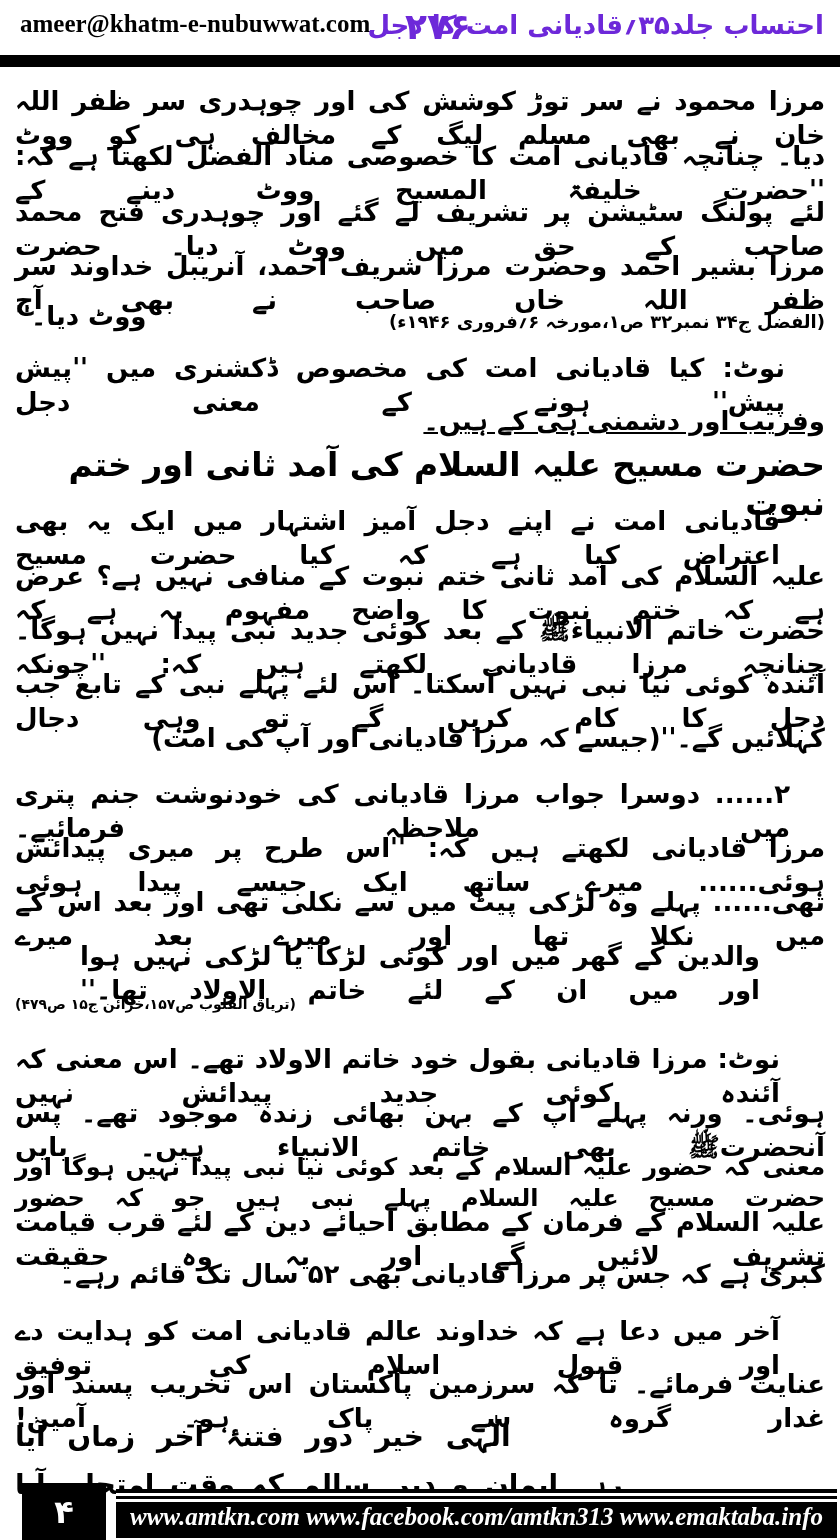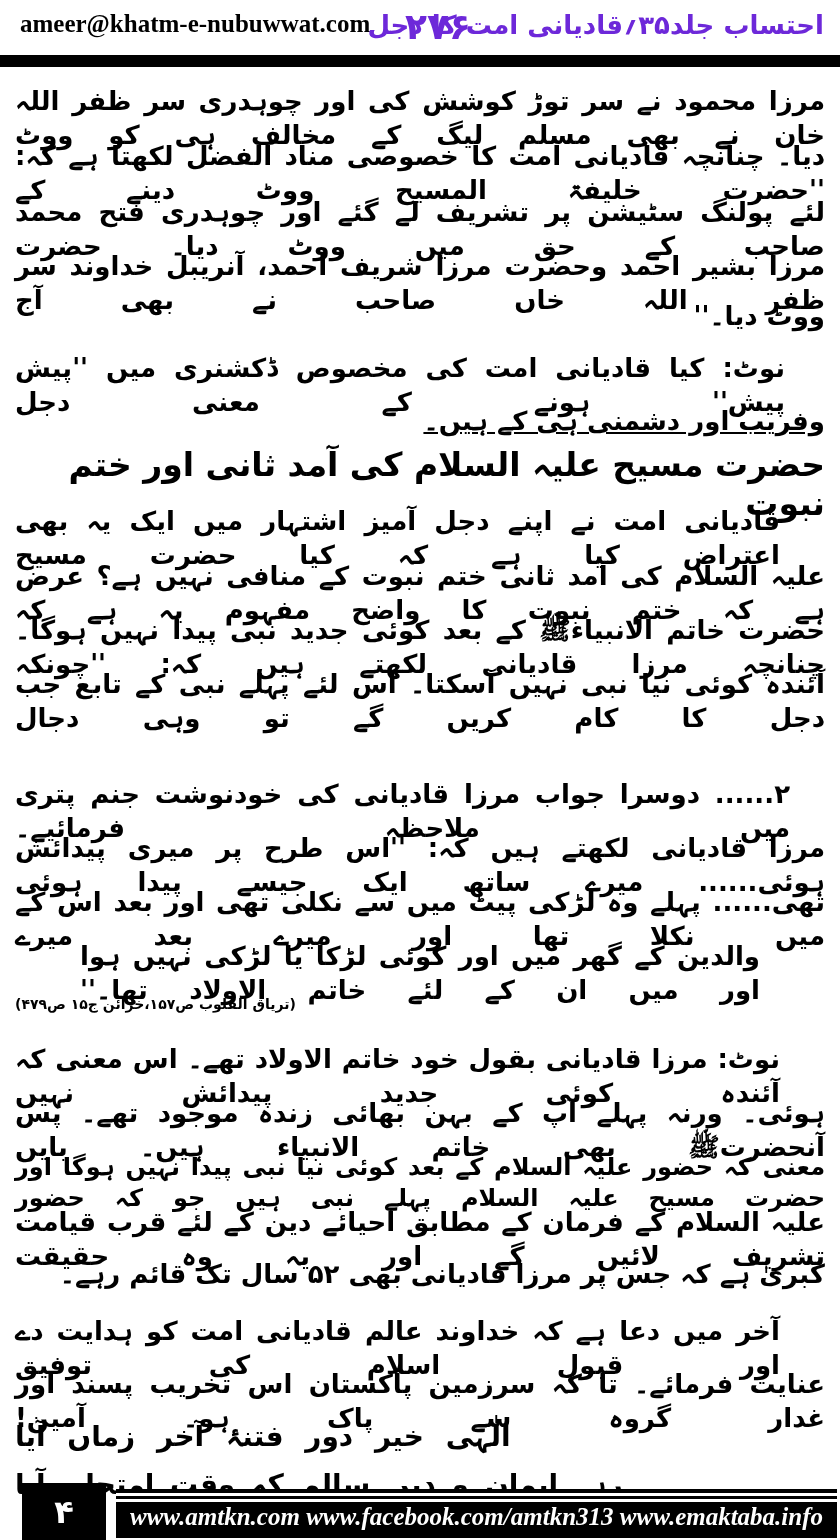--- a/index.html
+++ b/index.html
@@ -71,33 +71,35 @@
 <div class="email">ameer@khatm-e-nubuwwat.com</div>
 <div class="pagenum urdu">۲۷۶</div>
 <div class="booktitle urdu">احتساب جلد۳۵؍قادیانی امت کا دجل</div>
 <div class="toprule"></div>
 
 <div class="line" style="top:85px">مرزا محمود نے سر توڑ کوشش کی اور چوہدری سر ظفر اللہ خان نے بھی مسلم لیگ کے مخالف ہی کو ووٹ</div>
 <div class="line" style="top:140px">دیا۔ چنانچہ قادیانی امت کا خصوصی مناد الفضل لکھتا ہے کہ: ''حضرت خلیفۃ المسیح ووٹ دینے کے</div>
 <div class="line" style="top:196px">لئے پولنگ سٹیشن پر تشریف لے گئے اور چوہدری فتح محمد صاحب کے حق میں ووٹ دیا۔ حضرت</div>
 <div class="line" style="top:250px">مرزا بشیر احمد وحضرت مرزا شریف احمد، آنریبل خداوند سر ظفر اللہ خاں صاحب نے بھی آج</div>
 <div class="line flexline" style="top:300px">
+  <span class="ref">(الفضل ج۳۴ نمبر۳۲ ص۱،مورخہ ۶؍فروری ۱۹۴۶ء)</span>
   <span class="main">ووٹ دیا۔''</span>
 </div>
 
 <div class="line" style="top:352px;padding-right:40px">نوٹ: کیا قادیانی امت کی مخصوص ڈکشنری میں ''پیش پیش'' ہونے کے معنی دجل</div>
 <div class="line rtl-right" style="top:405px">وفریب اور دشمنی ہی کے ہیں۔</div>
 
 <div class="heading" style="top:445px">حضرت مسیح علیہ السلام کی آمد ثانی اور ختم نبوت</div>
 
 <div class="line" style="top:505px;padding-right:45px">قادیانی امت نے اپنے دجل آمیز اشتہار میں ایک یہ بھی اعتراض کیا ہے کہ کیا حضرت مسیح</div>
 <div class="line" style="top:560px">علیہ السلام کی آمد ثانی ختم نبوت کے منافی نہیں ہے؟ عرض ہے کہ ختم نبوت کا واضح مفہوم یہ ہے کہ</div>
 <div class="line" style="top:614px">حضرت خاتم الانبیاءﷺ کے بعد کوئی جدید نبی پیدا نہیں ہوگا۔ چنانچہ مرزا قادیانی لکھتے ہیں کہ: ''چونکہ</div>
 <div class="line" style="top:668px">آئندہ کوئی نیا نبی نہیں آسکتا۔ اس لئے پہلے نبی کے تابع جب دجل کا کام کریں گے تو وہی دجال</div>
 <div class="line flexline" style="top:722px">
+  <span class="main">کہلائیں گے۔''(جیسے کہ مرزا قادیانی اور آپ کی امت)</span>
 </div>
 
 <div class="line" style="top:778px;padding-right:35px">۲...... دوسرا جواب مرزا قادیانی کی خودنوشت جنم پتری میں ملاحظہ فرمائیے۔</div>
 <div class="line" style="top:832px">مرزا قادیانی لکھتے ہیں کہ: ''اس طرح پر میری پیدائش ہوئی...... میرے ساتھ ایک جیسے پیدا ہوئی</div>
 <div class="line" style="top:886px">تھی...... پہلے وہ لڑکی پیٹ میں سے نکلی تھی اور بعد اس کے میں نکلا تھا اور میرے بعد میرے</div>
 <div class="line" style="top:940px;padding:0 65px">والدین کے گھر میں اور کوئی لڑکا یا لڑکی نہیں ہوا اور میں ان کے لئے خاتم الاولاد تھا۔''</div>
 <div class="line smallref" style="top:995px">(تریاق القلوب ص۱۵۷،خزائن ج۱۵ ص۴۷۹)</div>
 
 <div class="line" style="top:1043px;padding-right:45px">نوٹ: مرزا قادیانی بقول خود خاتم الاولاد تھے۔ اس معنی کہ آئندہ کوئی جدید پیدائش نہیں</div>
 <div class="line" style="top:1097px">ہوئی۔ ورنہ پہلے آپ کے بہن بھائی زندہ موجود تھے۔ پس آنحضرتﷺ بھی خاتم الانبیاء ہیں۔ بایں</div>

